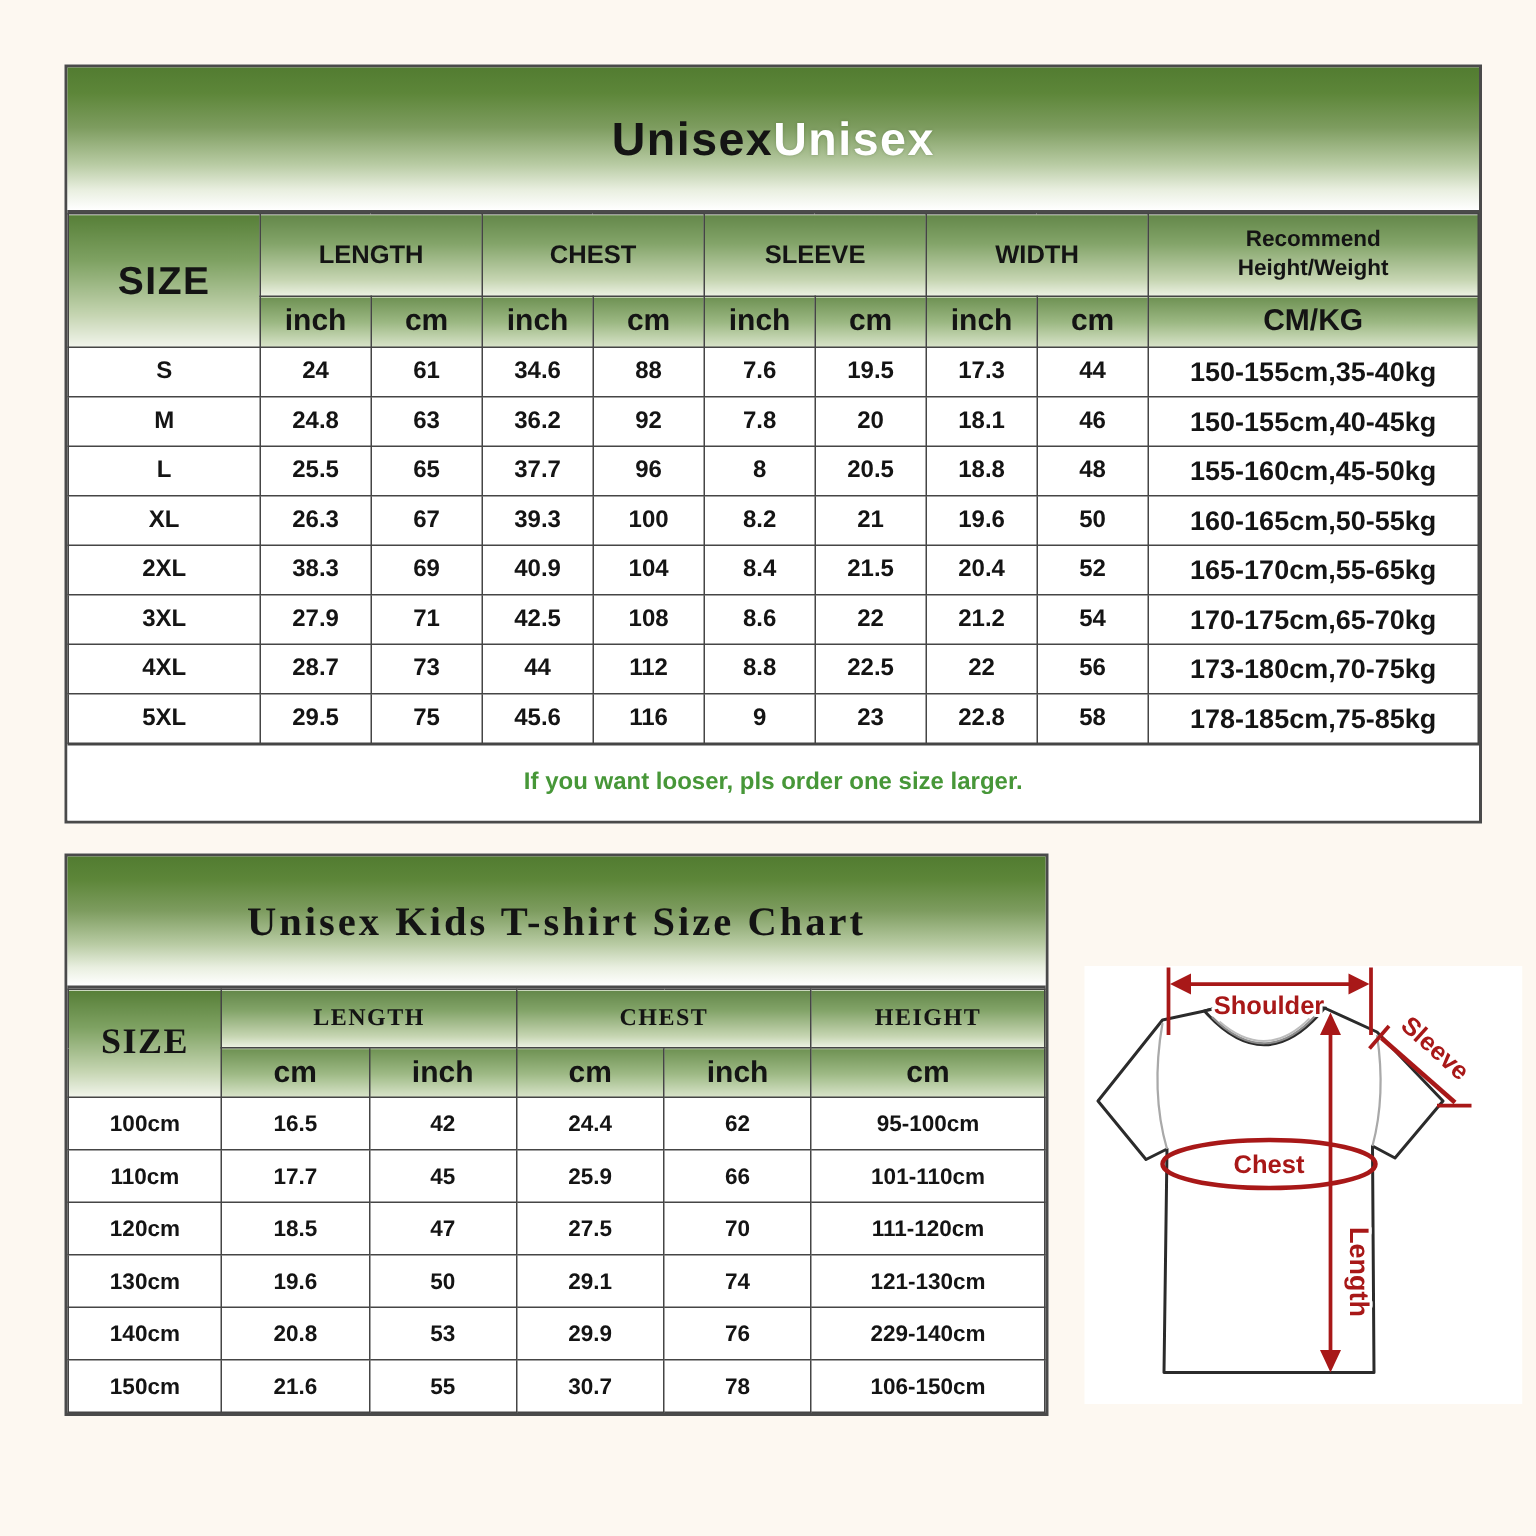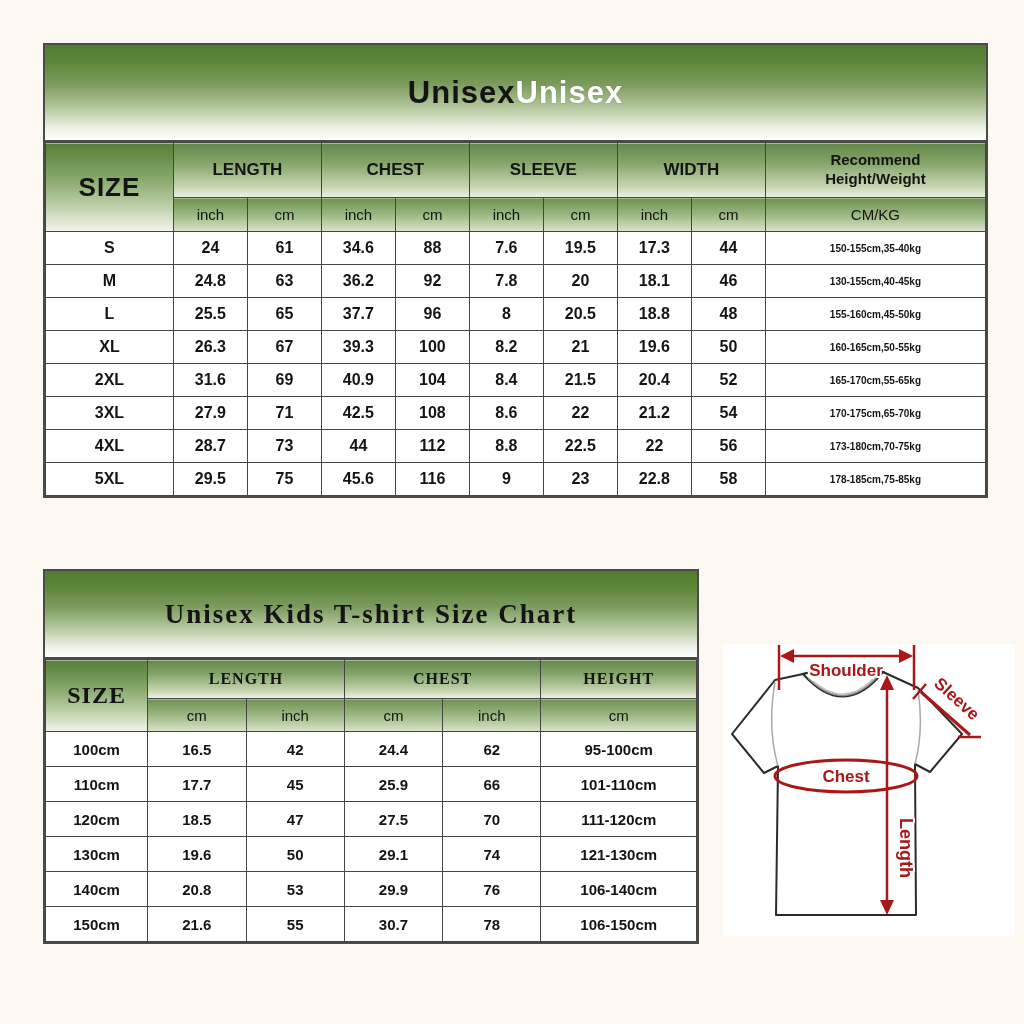--- a/index.html
+++ b/index.html
@@ -27,30 +27,30 @@
     font-size:31px; font-weight:bold; letter-spacing:1px;
   }
   .adult-title .w-white { color:#ffffff; text-shadow:0 0 2px rgba(60,90,40,.35); }
   table { width:100%; border-collapse:collapse; table-layout:fixed; }
   th,td { border:1.5px solid #454545; text-align:center; vertical-align:middle; padding:0; }
   .hrow1 th {
     height:54px; font-size:17px; font-weight:bold;
     background:linear-gradient(180deg,#64884a 0%,#83a469 35%,#c6d5b2 80%,#edf2e4 100%);
   }
   .hrow2 th {
-    height:33px; font-size:15px; font-weight:normal;
+    height:33px; font-size:20px; font-weight:bold;
     background:linear-gradient(180deg,#6f9254 0%,#9cb883 50%,#d9e4ca 100%);
   }
   th.size-cell {
     font-size:26px; letter-spacing:1px;
     background:linear-gradient(180deg,#577f38 0%,#7fa263 35%,#c4d4b0 75%,#f2f5ec 100%) !important;
   }
   th.rec-cell { font-size:15px; line-height:1.25; }
   tbody td { height:32px; font-size:16px; font-weight:bold; }
-  td.rec-val { font-size:10px; }
+  td.rec-val { font-size:18px; }
   .note-row {
     height:50px; display:flex; align-items:center; justify-content:center;
     color:#479738; font-weight:bold; font-size:16px;
     border-top:1.5px solid #454545;
     background:#ffffff;
   }
   
   #kids-panel { left:43px; top:569px; width:656px; }
   .kids-title {
     height:86px;
@@ -133,21 +133,21 @@
       <tr>
         <td>M</td>
         <td>24.8</td>
         <td>63</td>
         <td>36.2</td>
         <td>92</td>
         <td>7.8</td>
         <td>20</td>
         <td>18.1</td>
         <td>46</td>
-        <td class="rec-val">130-155cm,40-45kg</td>
+        <td class="rec-val">150-155cm,40-45kg</td>
       </tr>
       <tr>
         <td>L</td>
         <td>25.5</td>
         <td>65</td>
         <td>37.7</td>
         <td>96</td>
         <td>8</td>
         <td>20.5</td>
         <td>18.8</td>
@@ -161,21 +161,21 @@
         <td>39.3</td>
         <td>100</td>
         <td>8.2</td>
         <td>21</td>
         <td>19.6</td>
         <td>50</td>
         <td class="rec-val">160-165cm,50-55kg</td>
       </tr>
       <tr>
         <td>2XL</td>
-        <td>31.6</td>
+        <td>38.3</td>
         <td>69</td>
         <td>40.9</td>
         <td>104</td>
         <td>8.4</td>
         <td>21.5</td>
         <td>20.4</td>
         <td>52</td>
         <td class="rec-val">165-170cm,55-65kg</td>
       </tr>
       <tr>
@@ -209,20 +209,21 @@
         <td>45.6</td>
         <td>116</td>
         <td>9</td>
         <td>23</td>
         <td>22.8</td>
         <td>58</td>
         <td class="rec-val">178-185cm,75-85kg</td>
       </tr>
     </tbody>
   </table>
+  <div class="note-row">If you want looser, pls order one size larger.</div>
 </div>
 
 <div id="kids-panel" class="panel">
   <div class="kids-title">Unisex Kids T-shirt Size Chart</div>
   <table>
     <colgroup>
       <col style="width:15.7%">
       <col style="width:15.1%">
         <col style="width:15.1%">
       <col style="width:15.1%">
@@ -276,21 +277,21 @@
         <td>29.1</td>
         <td>74</td>
         <td>121-130cm</td>
       </tr>
       <tr>
         <td>140cm</td>
         <td>20.8</td>
         <td>53</td>
         <td>29.9</td>
         <td>76</td>
-        <td>106-140cm</td>
+        <td>229-140cm</td>
       </tr>
       <tr>
         <td>150cm</td>
         <td>21.6</td>
         <td>55</td>
         <td>30.7</td>
         <td>78</td>
         <td>106-150cm</td>
       </tr>
     </tbody>

